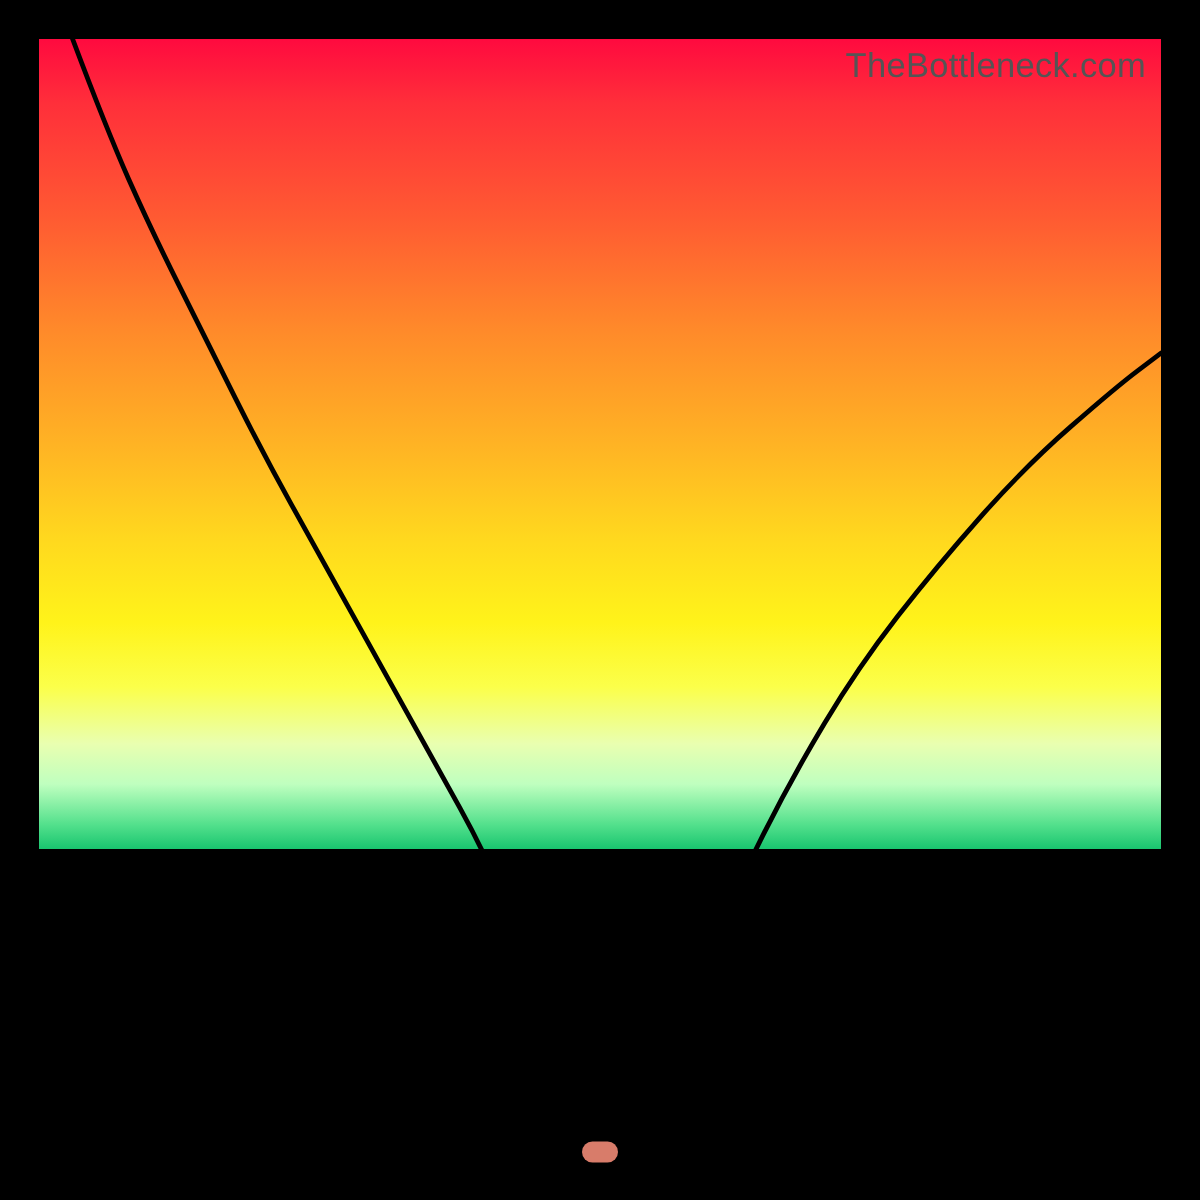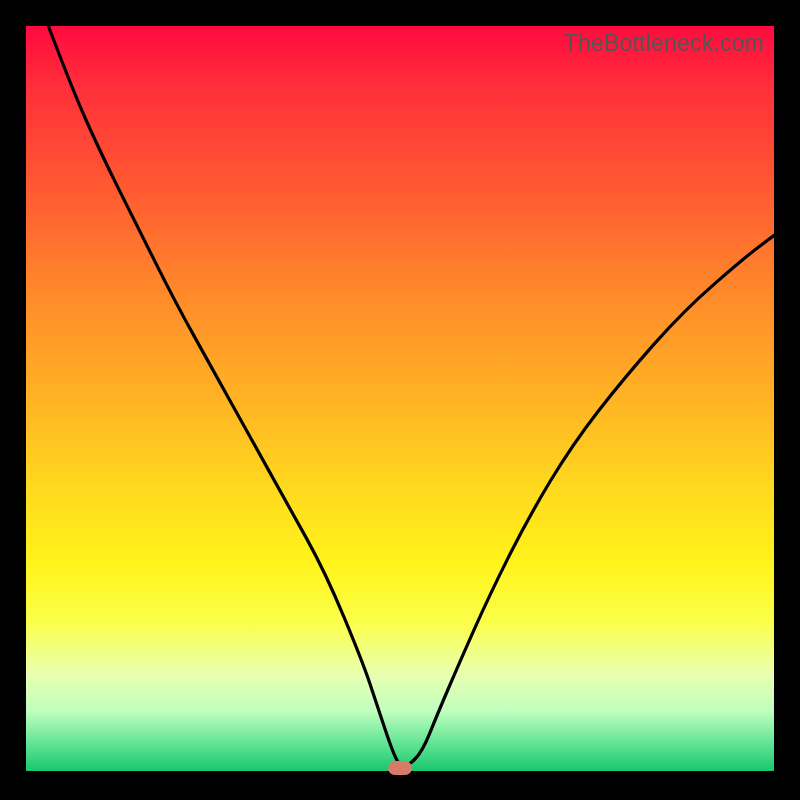--- a/index.html
+++ b/index.html
@@ -15,21 +15,21 @@
     position: relative;
     width: 800px;
     height: 800px;
     background: #000;
   }
   .plot-area {
     position: absolute;
     left: 26px;
     top: 26px;
     width: 748px;
-    height: 745px;
+    height: 540px;
     
     background: linear-gradient(
       to bottom,
       #ff0a3f 0%,
       #ff2f3a 8%,
       #ff5a32 22%,
       #ff8a2a 36%,
       #ffb324 50%,
       #ffd91e 62%,
       #fff31a 72%,

